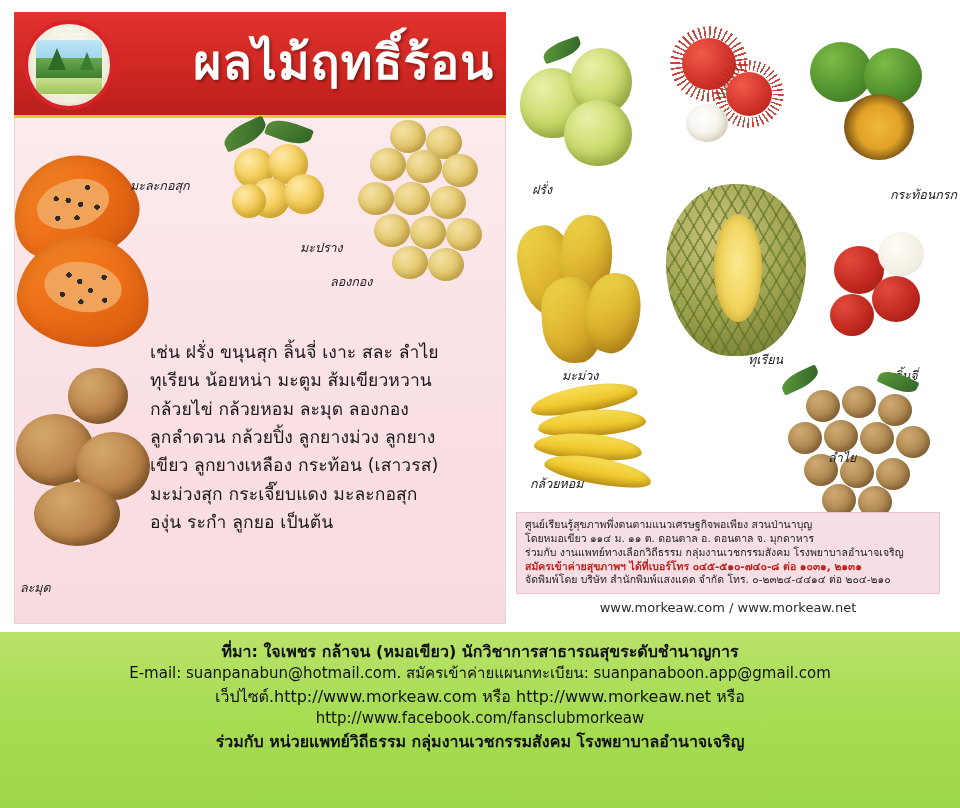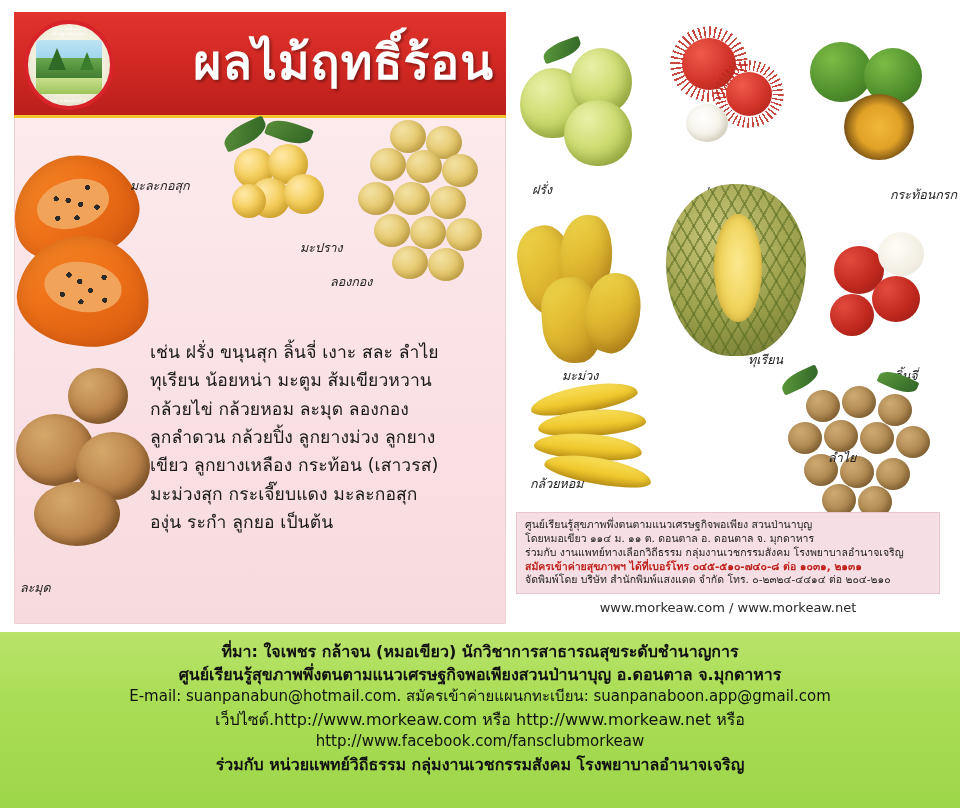--- a/index.html
+++ b/index.html
@@ -470,20 +470,19 @@
       <div class="red">สมัครเข้าค่ายสุขภาพฯ ได้ที่เบอร์โทร ๐๔๕-๕๑๐-๗๔๐-๘ ต่อ ๑๐๓๑, ๒๑๓๑</div>
       <div>จัดพิมพ์โดย บริษัท สำนักพิมพ์แสงแดด จำกัด โทร. ๐-๒๓๒๔-๔๔๑๔ ต่อ ๒๐๔-๒๑๐</div>
     </div>
 
     <div class="website-line">www.morkeaw.com / www.morkeaw.net</div>
 
   </div>
 
   <div class="footer">
     <div class="bold">ที่มา: ใจเพชร  กล้าจน (หมอเขียว) นักวิชาการสาธารณสุขระดับชำนาญการ</div>
-    <div class="bold">ศูนย์เรียนรู้สุขภาพพึ่งตนตามแนวเศรษฐกิจพอเพียงสวนป่านาบุญ อ.ดอนตาล จ.มุกดาหาร</div>
     <div class="small">E-mail: suanpanabun@hotmail.com.  สมัครเข้าค่ายแผนกทะเบียน: suanpanaboon.app@gmail.com</div>
     <div>เว็ปไซต์.http://www.morkeaw.com หรือ http://www.morkeaw.net หรือ</div>
     <div class="small">http://www.facebook.com/fansclubmorkeaw</div>
     <div class="bold">ร่วมกับ หน่วยแพทย์วิถีธรรม  กลุ่มงานเวชกรรมสังคม โรงพยาบาลอำนาจเจริญ</div>
   </div>
 
 </div>
 
 </body></html>

